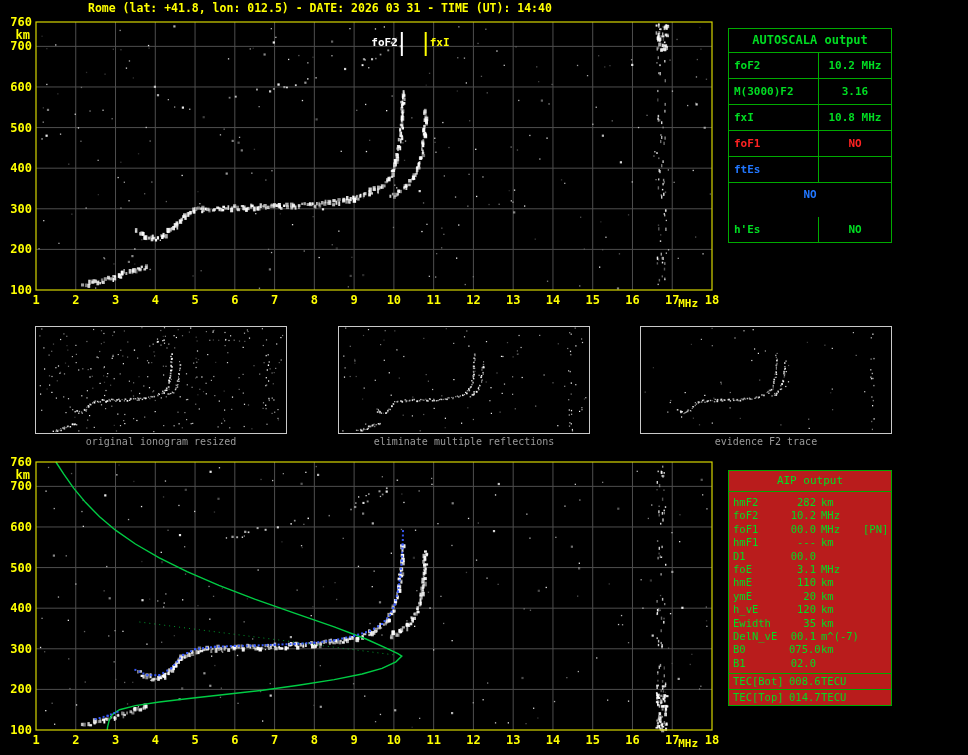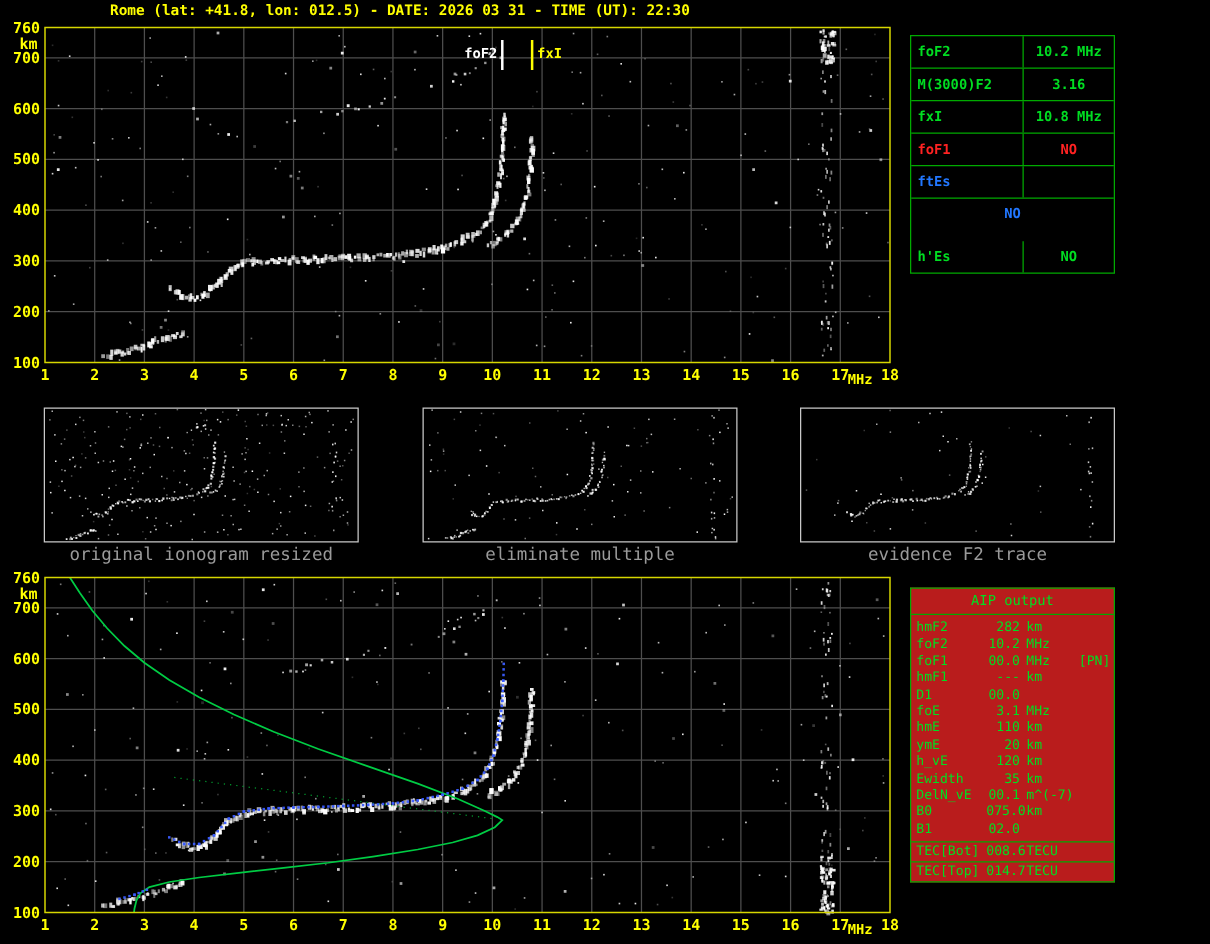--- a/index.html
+++ b/index.html
@@ -4,21 +4,21 @@
 <style>
   html,body{margin:0;padding:0;background:#000;}
   body{width:968px;height:755px;position:relative;overflow:hidden;
        font-family:"DejaVu Sans Mono","Liberation Mono",monospace;}
   .title{position:absolute;left:88px;top:1px;color:#ffff00;font-size:11.5px;font-weight:bold;white-space:nowrap;}
   svg.plot{position:absolute;background:#000;}
   #ionogram-top{left:0;top:16px;}
   #ionogram-bottom{left:0;top:452px;}
   .thumb{position:absolute;top:326px;width:250px;height:106px;background:#000;border:1px solid #c9c9c9;}
   #thumb-0{left:35px;} #thumb-1{left:338px;} #thumb-2{left:640px;}
-  .caption{position:absolute;top:436px;width:252px;text-align:center;color:#9a9a9a;font-size:14px;}
+  .caption{position:absolute;top:436px;width:252px;text-align:center;color:#9a9a9a;font-size:10px;}
   #caption-0{left:35px;} #caption-1{left:338px;} #caption-2{left:640px;}
 
   .autoscala{position:absolute;left:728px;top:28px;width:162px;border:1px solid #00aa00;background:#000;}
   .as-title{height:23px;line-height:23px;text-align:center;color:#00dd22;font-weight:bold;font-size:12px;border-bottom:1px solid #00aa00;}
   .as-row{display:flex;border-bottom:1px solid #00aa00;height:25px;line-height:25px;font-weight:bold;font-size:11px;color:#00dd22;}
   .as-row:last-child{border-bottom:none;}
   .as-label{width:84px;padding-left:5px;border-right:1px solid #00aa00;}
   .as-value{flex:1;text-align:center;}
 
   .aip{position:absolute;left:728px;top:470px;width:162px;border:1px solid #00aa00;background:#b91c1c;color:#00dd22;font-size:10.5px;}
@@ -28,21 +28,21 @@
   .aip-row .v{text-align:right;padding-right:5px;}
   .tec-row{display:grid;grid-template-columns:56px 32px 42px 1fr;height:15px;line-height:15px;padding:0 4px;border-top:1px solid #00aa00;}
   .tec-row .v{text-align:right;padding-right:5px;}
   svg text{font-family:"DejaVu Sans Mono","Liberation Mono",monospace;}
 </style>
 </head>
 <body>
 
 <div id="app">
 
-  <div class="title">Rome (lat: +41.8, lon: 012.5) - DATE: 2026 03 31 - TIME (UT): 22:30</div>
+  <div class="title">Rome (lat: +41.8, lon: 012.5) - DATE: 2026 03 31 - TIME (UT): 14:40</div>
 
   <svg id="ionogram-top" class="plot" width="724" height="298">
       <line x1="75.76470588235294" y1="6" x2="75.76470588235294" y2="274" stroke="#4e4e4e" stroke-width="1"></line>
       <line x1="115.52941176470588" y1="6" x2="115.52941176470588" y2="274" stroke="#4e4e4e" stroke-width="1"></line>
       <line x1="155.29411764705884" y1="6" x2="155.29411764705884" y2="274" stroke="#4e4e4e" stroke-width="1"></line>
       <line x1="195.05882352941177" y1="6" x2="195.05882352941177" y2="274" stroke="#4e4e4e" stroke-width="1"></line>
       <line x1="234.82352941176472" y1="6" x2="234.82352941176472" y2="274" stroke="#4e4e4e" stroke-width="1"></line>
       <line x1="274.5882352941177" y1="6" x2="274.5882352941177" y2="274" stroke="#4e4e4e" stroke-width="1"></line>
       <line x1="314.35294117647055" y1="6" x2="314.35294117647055" y2="274" stroke="#4e4e4e" stroke-width="1"></line>
       <line x1="354.11764705882354" y1="6" x2="354.11764705882354" y2="274" stroke="#4e4e4e" stroke-width="1"></line>
@@ -787,20 +787,21 @@
       <text x="32" y="156.1818181818182" fill="#ffff00" font-size="12" font-weight="bold" text-anchor="end">400</text>
       <text x="32" y="115.57575757575756" fill="#ffff00" font-size="12" font-weight="bold" text-anchor="end">500</text>
       <text x="32" y="74.96969696969697" fill="#ffff00" font-size="12" font-weight="bold" text-anchor="end">600</text>
       <text x="32" y="34.363636363636374" fill="#ffff00" font-size="12" font-weight="bold" text-anchor="end">700</text>
       <text x="32" y="10" fill="#ffff00" font-size="12" font-weight="bold" text-anchor="end">760</text>
       <text x="30" y="23" fill="#ffff00" font-size="12" font-weight="bold" text-anchor="end">km</text>
       <text x="688.1411764705882" y="291" fill="#ffff00" font-size="11" font-weight="bold" text-anchor="middle">MHz</text>
     </svg>
 
   <div class="autoscala">
+    <div class="as-title">AUTOSCALA output</div>
     <div class="as-row" style="color: rgb(0, 221, 34);">
       <div class="as-label">foF2</div>
       <div class="as-value">10.2 MHz</div>
     </div>
     <div class="as-row" style="color: rgb(0, 221, 34);">
       <div class="as-label">M(3000)F2</div>
       <div class="as-value">3.16</div>
     </div>
     <div class="as-row" style="color: rgb(0, 221, 34);">
       <div class="as-label">fxI</div>

